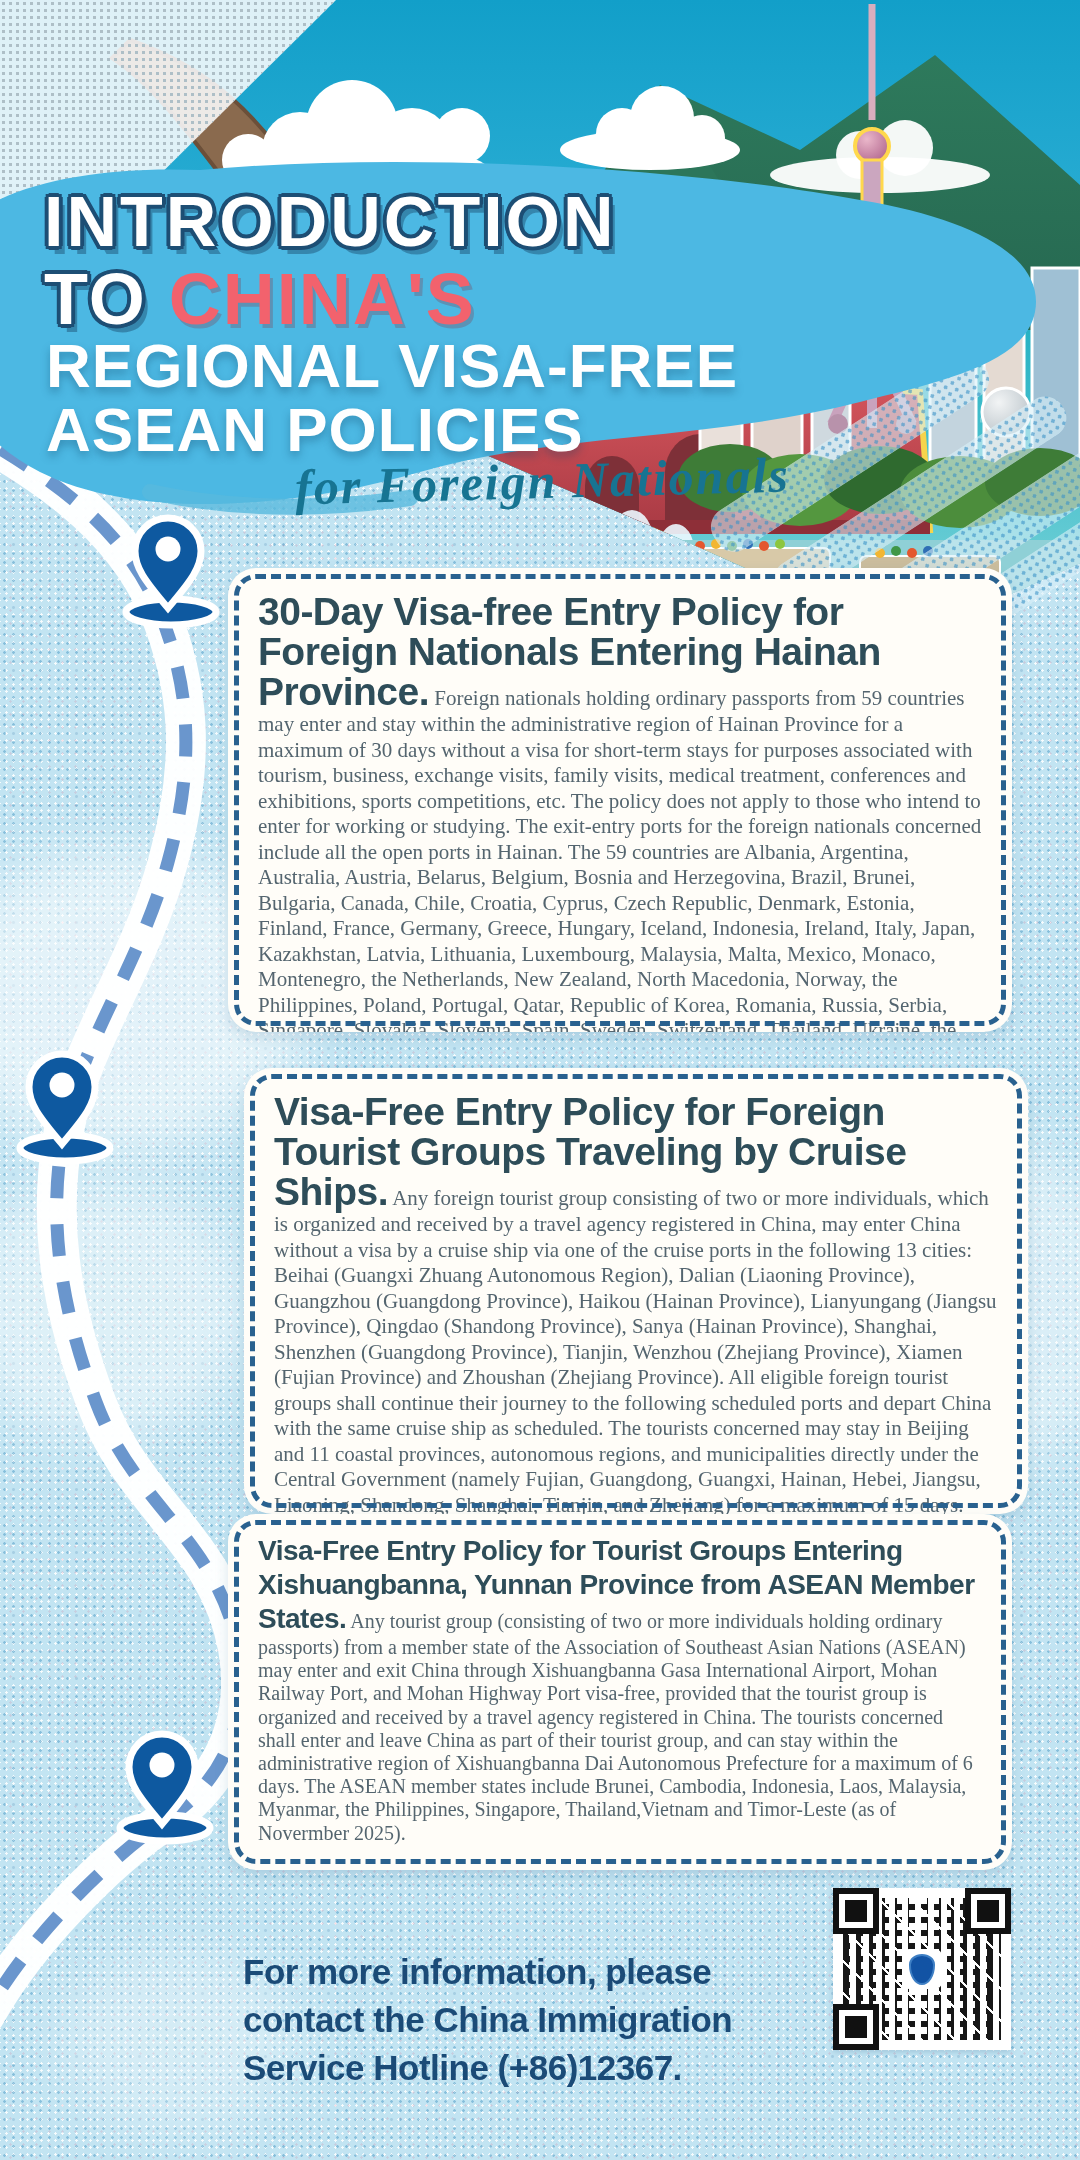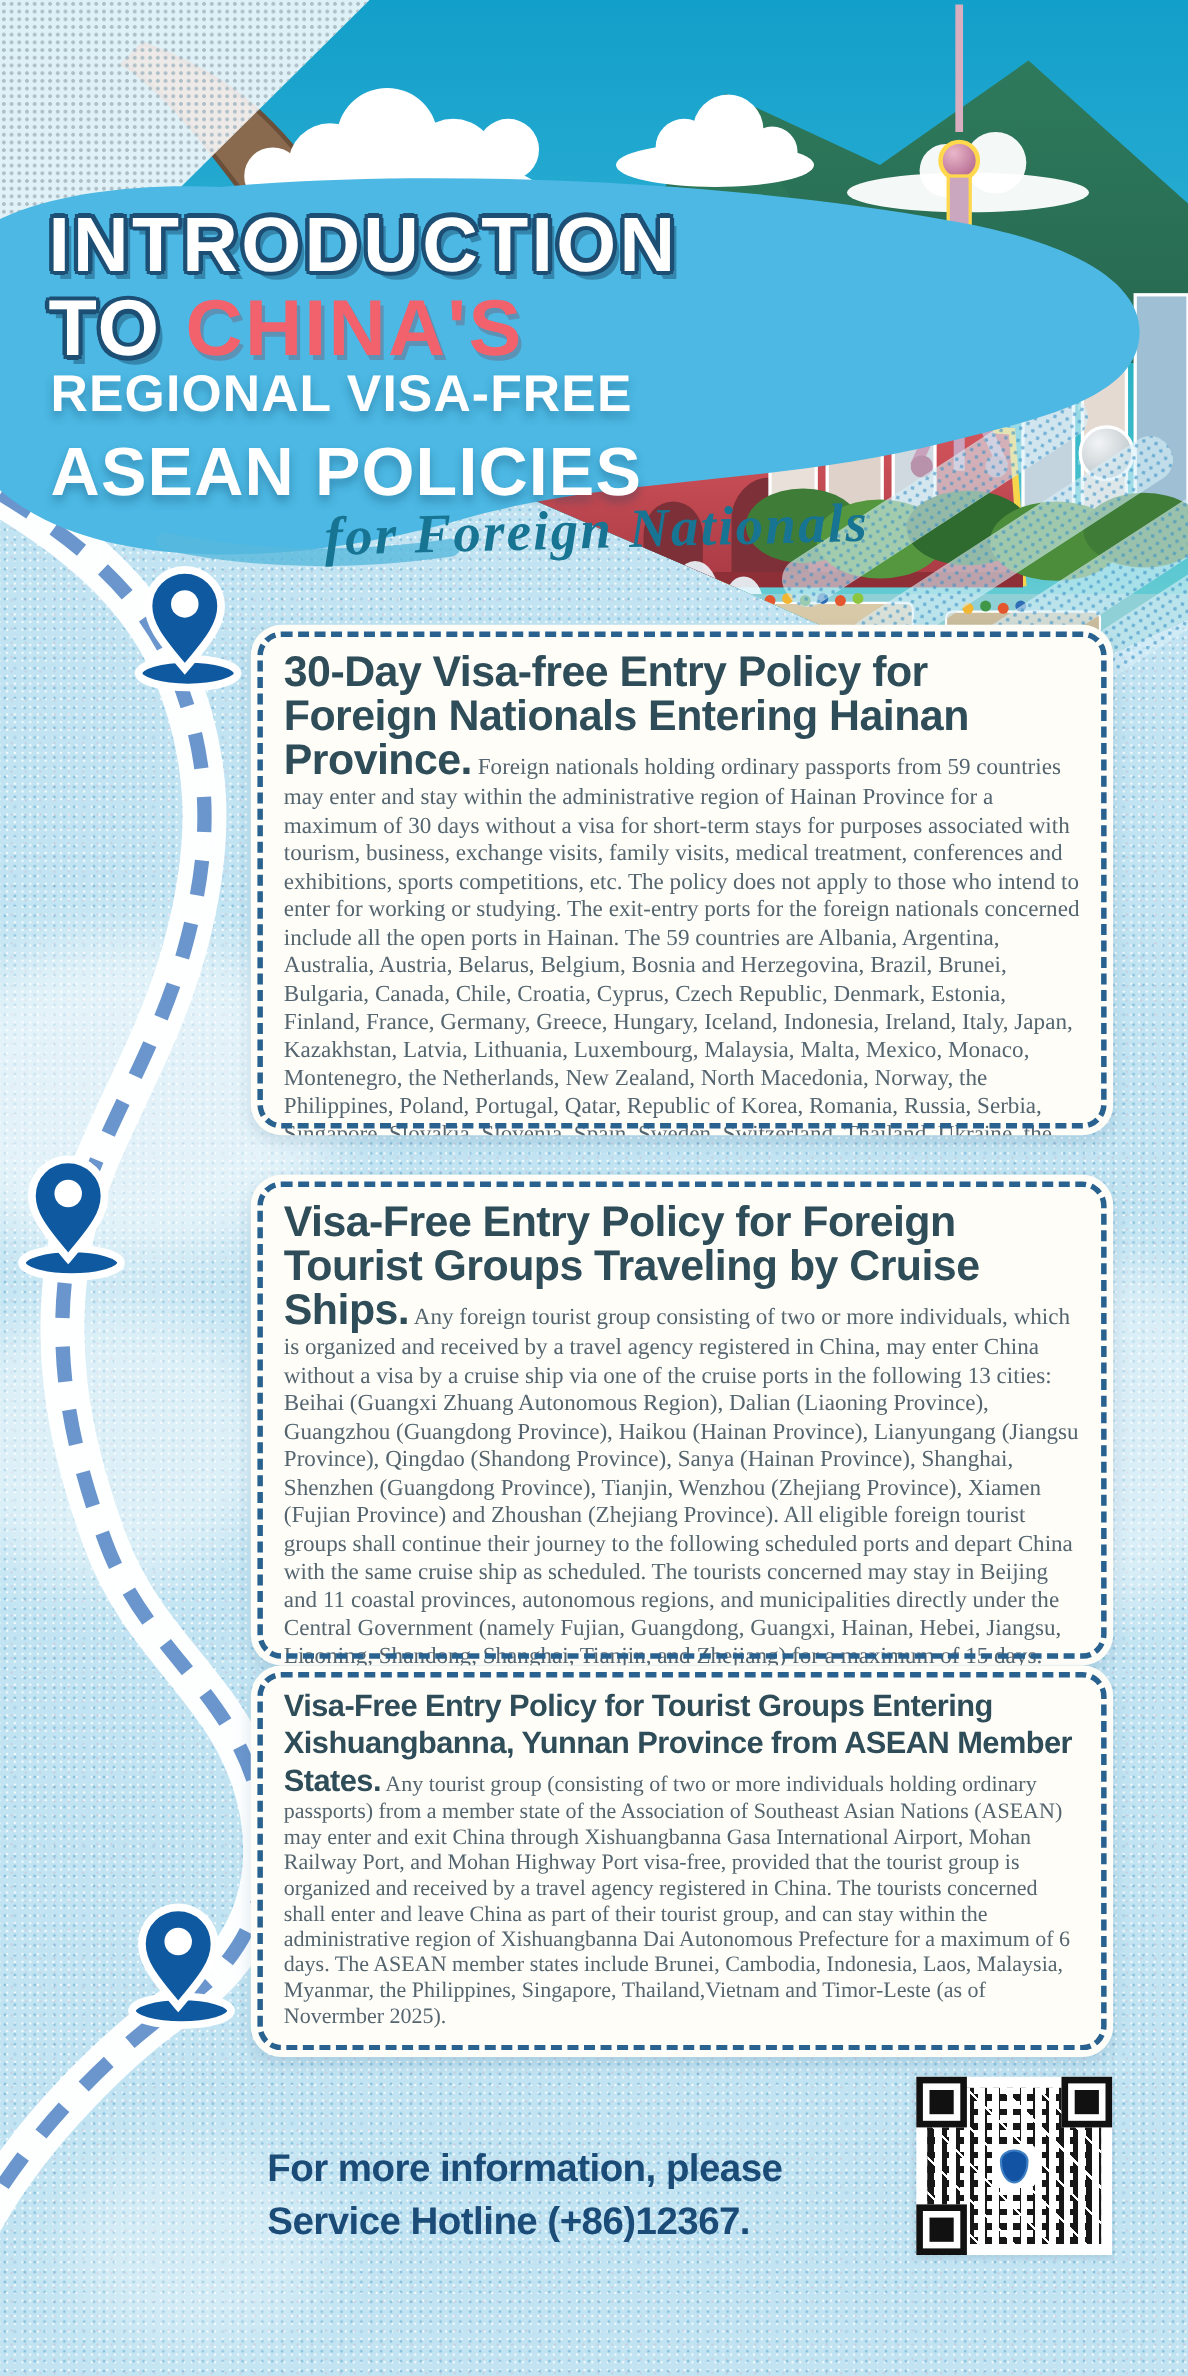--- a/index.html
+++ b/index.html
@@ -29,39 +29,39 @@
     background-size:8px 8px;}
   
   #title-blob{position:absolute;left:0;top:120px;z-index:5;}
   .tline{position:absolute;z-index:6;font-weight:bold;color:#ffffff;white-space:nowrap;}
   .outlined{text-shadow:-3px -3px 0 #1d4e74,3px -3px 0 #1d4e74,-3px 3px 0 #1d4e74,
     3px 3px 0 #1d4e74,0 -4px 0 #1d4e74,0 4px 0 #1d4e74,-4px 0 0 #1d4e74,4px 0 0 #1d4e74,
     6px 8px 0 rgba(21,60,92,0.4);}
   #t1{left:44px;top:182px;font-size:70px;letter-spacing:3px;}
   #t2{left:44px;top:258px;font-size:72px;letter-spacing:2px;}
   #t2 .hl{color:#f2626d;text-shadow:3px 4px 0 rgba(140,30,45,0.25);}
-  #t3{left:46px;top:330px;font-size:47px;letter-spacing:1px;text-shadow:0 5px 9px rgba(15,65,100,0.35);}
+  #t3{left:46px;top:330px;font-size:62px;letter-spacing:1px;text-shadow:0 5px 9px rgba(15,65,100,0.35);}
   #t4{left:46px;top:394px;font-size:62px;letter-spacing:1px;text-shadow:0 5px 9px rgba(15,65,100,0.35);}
   #subtitle{left:295px;top:452px;font-family:"Liberation Serif",serif;font-style:italic;
     font-weight:bold;color:#177492;font-size:50px;transform:rotate(-1.5deg);letter-spacing:2px;
     text-shadow:none;}
   
   #road{position:absolute;left:0;top:0;z-index:2;}
   
   .card{position:absolute;left:228px;width:784px;background:#fffdf8;border-radius:28px;
     z-index:6;box-sizing:border-box;padding:24px 30px 18px 30px;overflow:hidden;
     box-shadow:0 6px 14px rgba(60,110,150,0.18);}
   .card::before{content:"";position:absolute;inset:6px;border:5px dashed #29618f;
     border-radius:22px;pointer-events:none;}
   .card p{margin:0;font-family:"Liberation Serif",serif;font-size:21px;line-height:25.5px;
     color:#54656f;}
   .card .ct{font-family:"Liberation Sans",sans-serif;font-weight:bold;font-size:39px;
     line-height:40px;color:#2e4d59;letter-spacing:-0.5px;}
   #card1{top:568px;height:464px;}
-  #card2{top:1068px;height:446px;}
+  #card2{top:1068px;height:446px;margin-left:16px;}
   #card3{top:1514px;height:356px;padding-top:20px;}
   #card3 p{font-size:20px;line-height:23.2px;}
   #card3 .ct{font-size:28px;line-height:34px;}
   
   #info{position:absolute;left:243px;top:1948px;width:610px;z-index:6;
     font-weight:bold;font-size:35px;line-height:48px;color:#1b4b77;letter-spacing:-0.5px;}
   #qr{position:absolute;left:833px;top:1888px;width:178px;height:162px;background:#ffffff;
     z-index:6;box-shadow:0 2px 6px rgba(60,110,150,0.25);}
   #qr-pattern{position:absolute;inset:10px;background-color:#ffffff;
     background-image:
@@ -280,20 +280,21 @@
   </div>
   <div class="card" id="card3">
     <p>
       <span class="ct">Visa-Free Entry Policy for Tourist Groups Entering Xishuangbanna, Yunnan Province from ASEAN Member States.</span>
       <span class="cb">Any tourist group (consisting of two or more individuals holding ordinary passports) from a member state of the Association of Southeast Asian Nations (ASEAN) may enter and exit China through Xishuangbanna Gasa International Airport, Mohan Railway Port, and Mohan Highway Port visa-free, provided that the tourist group is organized and received by a travel agency registered in China. The tourists concerned shall enter and leave China as part of their tourist group, and can stay within the administrative region of Xishuangbanna Dai Autonomous Prefecture for a maximum of 6 days. The ASEAN member states include Brunei, Cambodia, Indonesia, Laos, Malaysia, Myanmar, the Philippines, Singapore, Thailand,Vietnam and Timor-Leste (as of Novermber 2025).</span>
     </p>
   </div>
 
   <div id="info">
     <div>For more information, please</div>
+    <div>contact the China Immigration</div>
     <div>Service Hotline (+86)12367.</div>
   </div>
 
   <div id="qr">
     <div id="qr-pattern"></div>
     <div class="finder" id="f-tl"></div>
     <div class="finder" id="f-tr"></div>
     <div class="finder" id="f-bl"></div>
     <div id="qr-badge">
         <div class="shield"></div>

